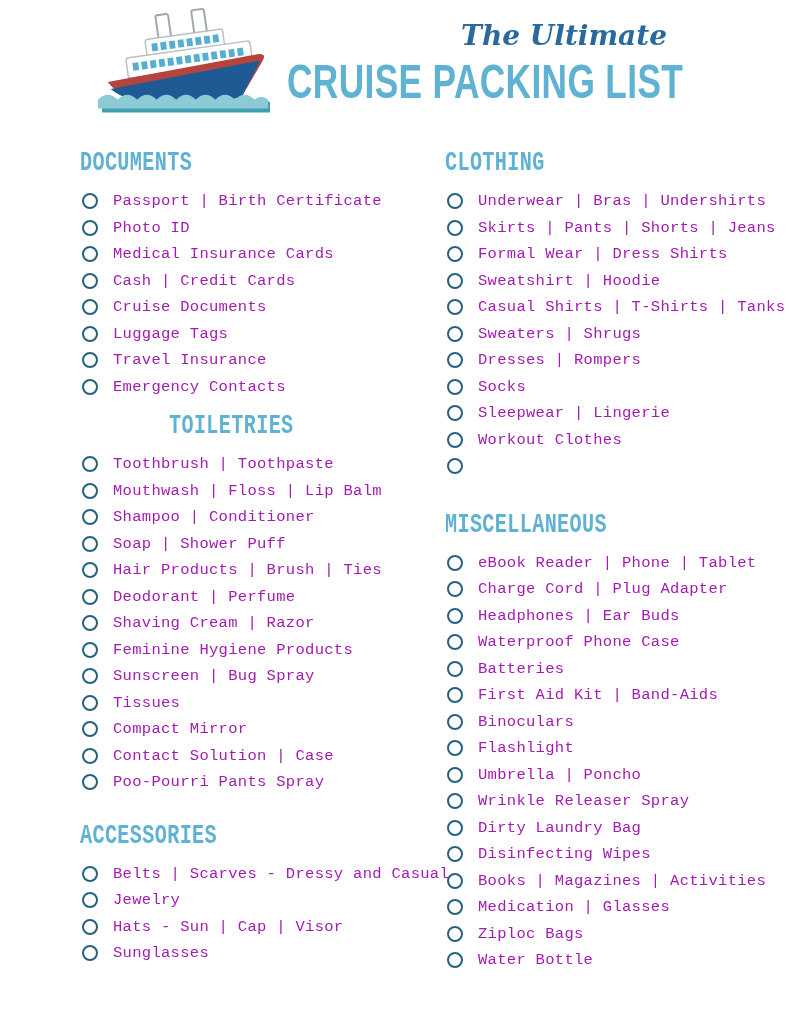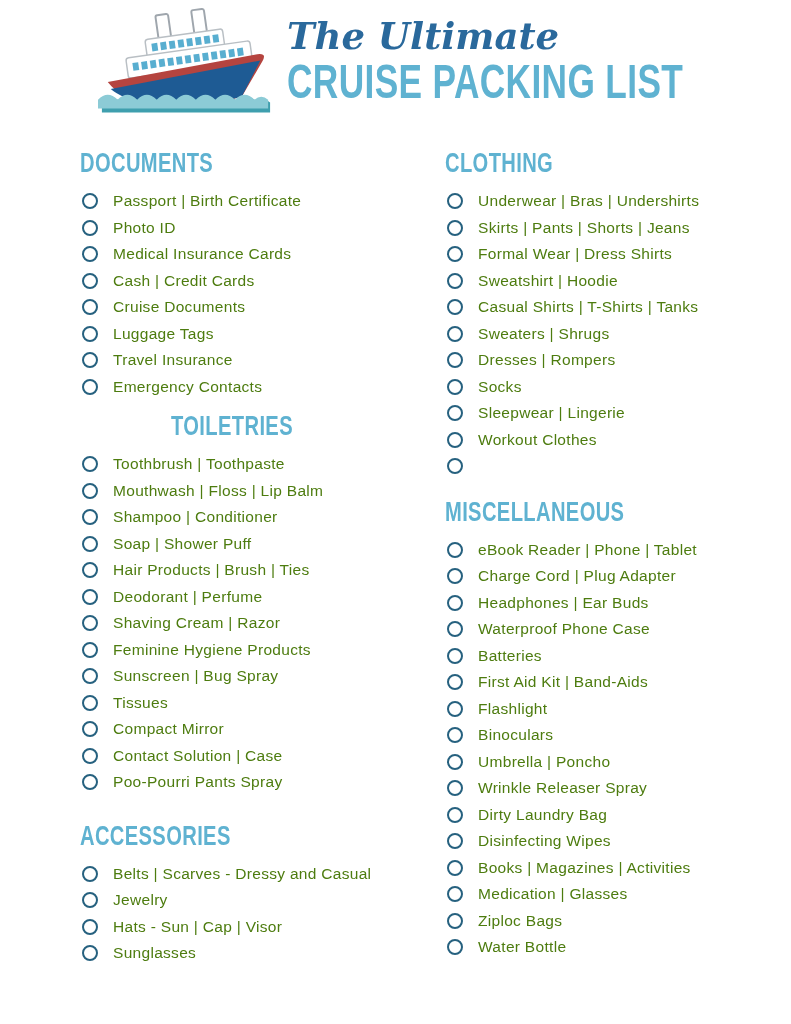--- a/index.html
+++ b/index.html
@@ -10,68 +10,68 @@
     overflow:hidden;
     font-family:"Liberation Sans", sans-serif;
   }
 
   
   .page-header { position:absolute; left:0; top:0; width:791px; height:135px; }
   .ship { position:absolute; left:98px; top:6px; width:176px; height:114px; }
   .ship svg { width:100%; height:100%; }
   .titles { position:absolute; left:287px; top:14px; width:380px; }
   .title-script {
-    text-align:left;
+    text-align:right;
     font-family:"DejaVu Serif", serif;
     font-style:italic; font-weight:700;
-    font-size:37px; line-height:44px;
+    font-size:28px; line-height:44px;
     color:#2a699c;
   }
   .title-main { height:46px; margin-top:0px; }
   .condensed {
     display:inline-block;
     transform:scaleX(0.72);
     transform-origin:left center;
     white-space:nowrap;
     font-weight:700;
   }
   .title-main .condensed {
     font-size:49px; line-height:46px;
     letter-spacing:0.5px;
     color:#5fb2d1;
   }
 
   
-  .col { position:absolute; top:148px; }
+  .col { position:absolute; top:148px;font-family:Liberation Mono, monospace; }
   #left-col  { left:80px;  width:352px; }
   #right-col { left:445px; width:340px; }
 
   .sec-title { height:30px; line-height:30px; margin:0 0 10px 0; }
   .sec-title .condensed {
     font-size:28px; color:#5fb2d1; letter-spacing:0.5px;
   }
   #left-col  .section:nth-child(2) { margin-top:11px;text-align:center; }
   #left-col  .section:nth-child(3) { margin-top:25px; }
-  #right-col .section:nth-child(2) { margin-top:17px; }
+  #right-col .section:nth-child(2) { margin-top:30px; }
 
   ul.items { list-style:none; }
   li.item { display:flex; align-items:center; height:26.5px; }
   .cb {
     flex:0 0 auto;
     width:16px; height:16px;
     border:2.5px solid #26617f;
     border-radius:50%;
     margin:0 15px 0 2px;
     background:#fff;
     cursor:pointer;
   }
   .lbl {
     font-size:15.5px;
     letter-spacing:0.3px;
-    color:#4d7c0f;
+    color:#a21caf;
     white-space:nowrap;
   }
 </style>
 </head>
 <body>
 
 <header class="page-header">
   <div class="ship">
     <svg viewBox="0 0 180 115" xmlns="http://www.w3.org/2000/svg">
       <g transform="rotate(-8 90 60)">
@@ -312,28 +312,28 @@
         <li class="item">
           <span class="cb"></span>
           <span class="lbl">Batteries</span>
         </li>
         <li class="item">
           <span class="cb"></span>
           <span class="lbl">First Aid Kit | Band-Aids</span>
         </li>
         <li class="item">
           <span class="cb"></span>
+          <span class="lbl">Binoculars</span>
+        </li>
+        <li class="item">
+          <span class="cb"></span>
           <span class="lbl">Flashlight</span>
         </li>
         <li class="item">
           <span class="cb"></span>
-          <span class="lbl">Binoculars</span>
-        </li>
-        <li class="item">
-          <span class="cb"></span>
           <span class="lbl">Umbrella | Poncho</span>
         </li>
         <li class="item">
           <span class="cb"></span>
           <span class="lbl">Wrinkle Releaser Spray</span>
         </li>
         <li class="item">
           <span class="cb"></span>
           <span class="lbl">Dirty Laundry Bag</span>
         </li>

